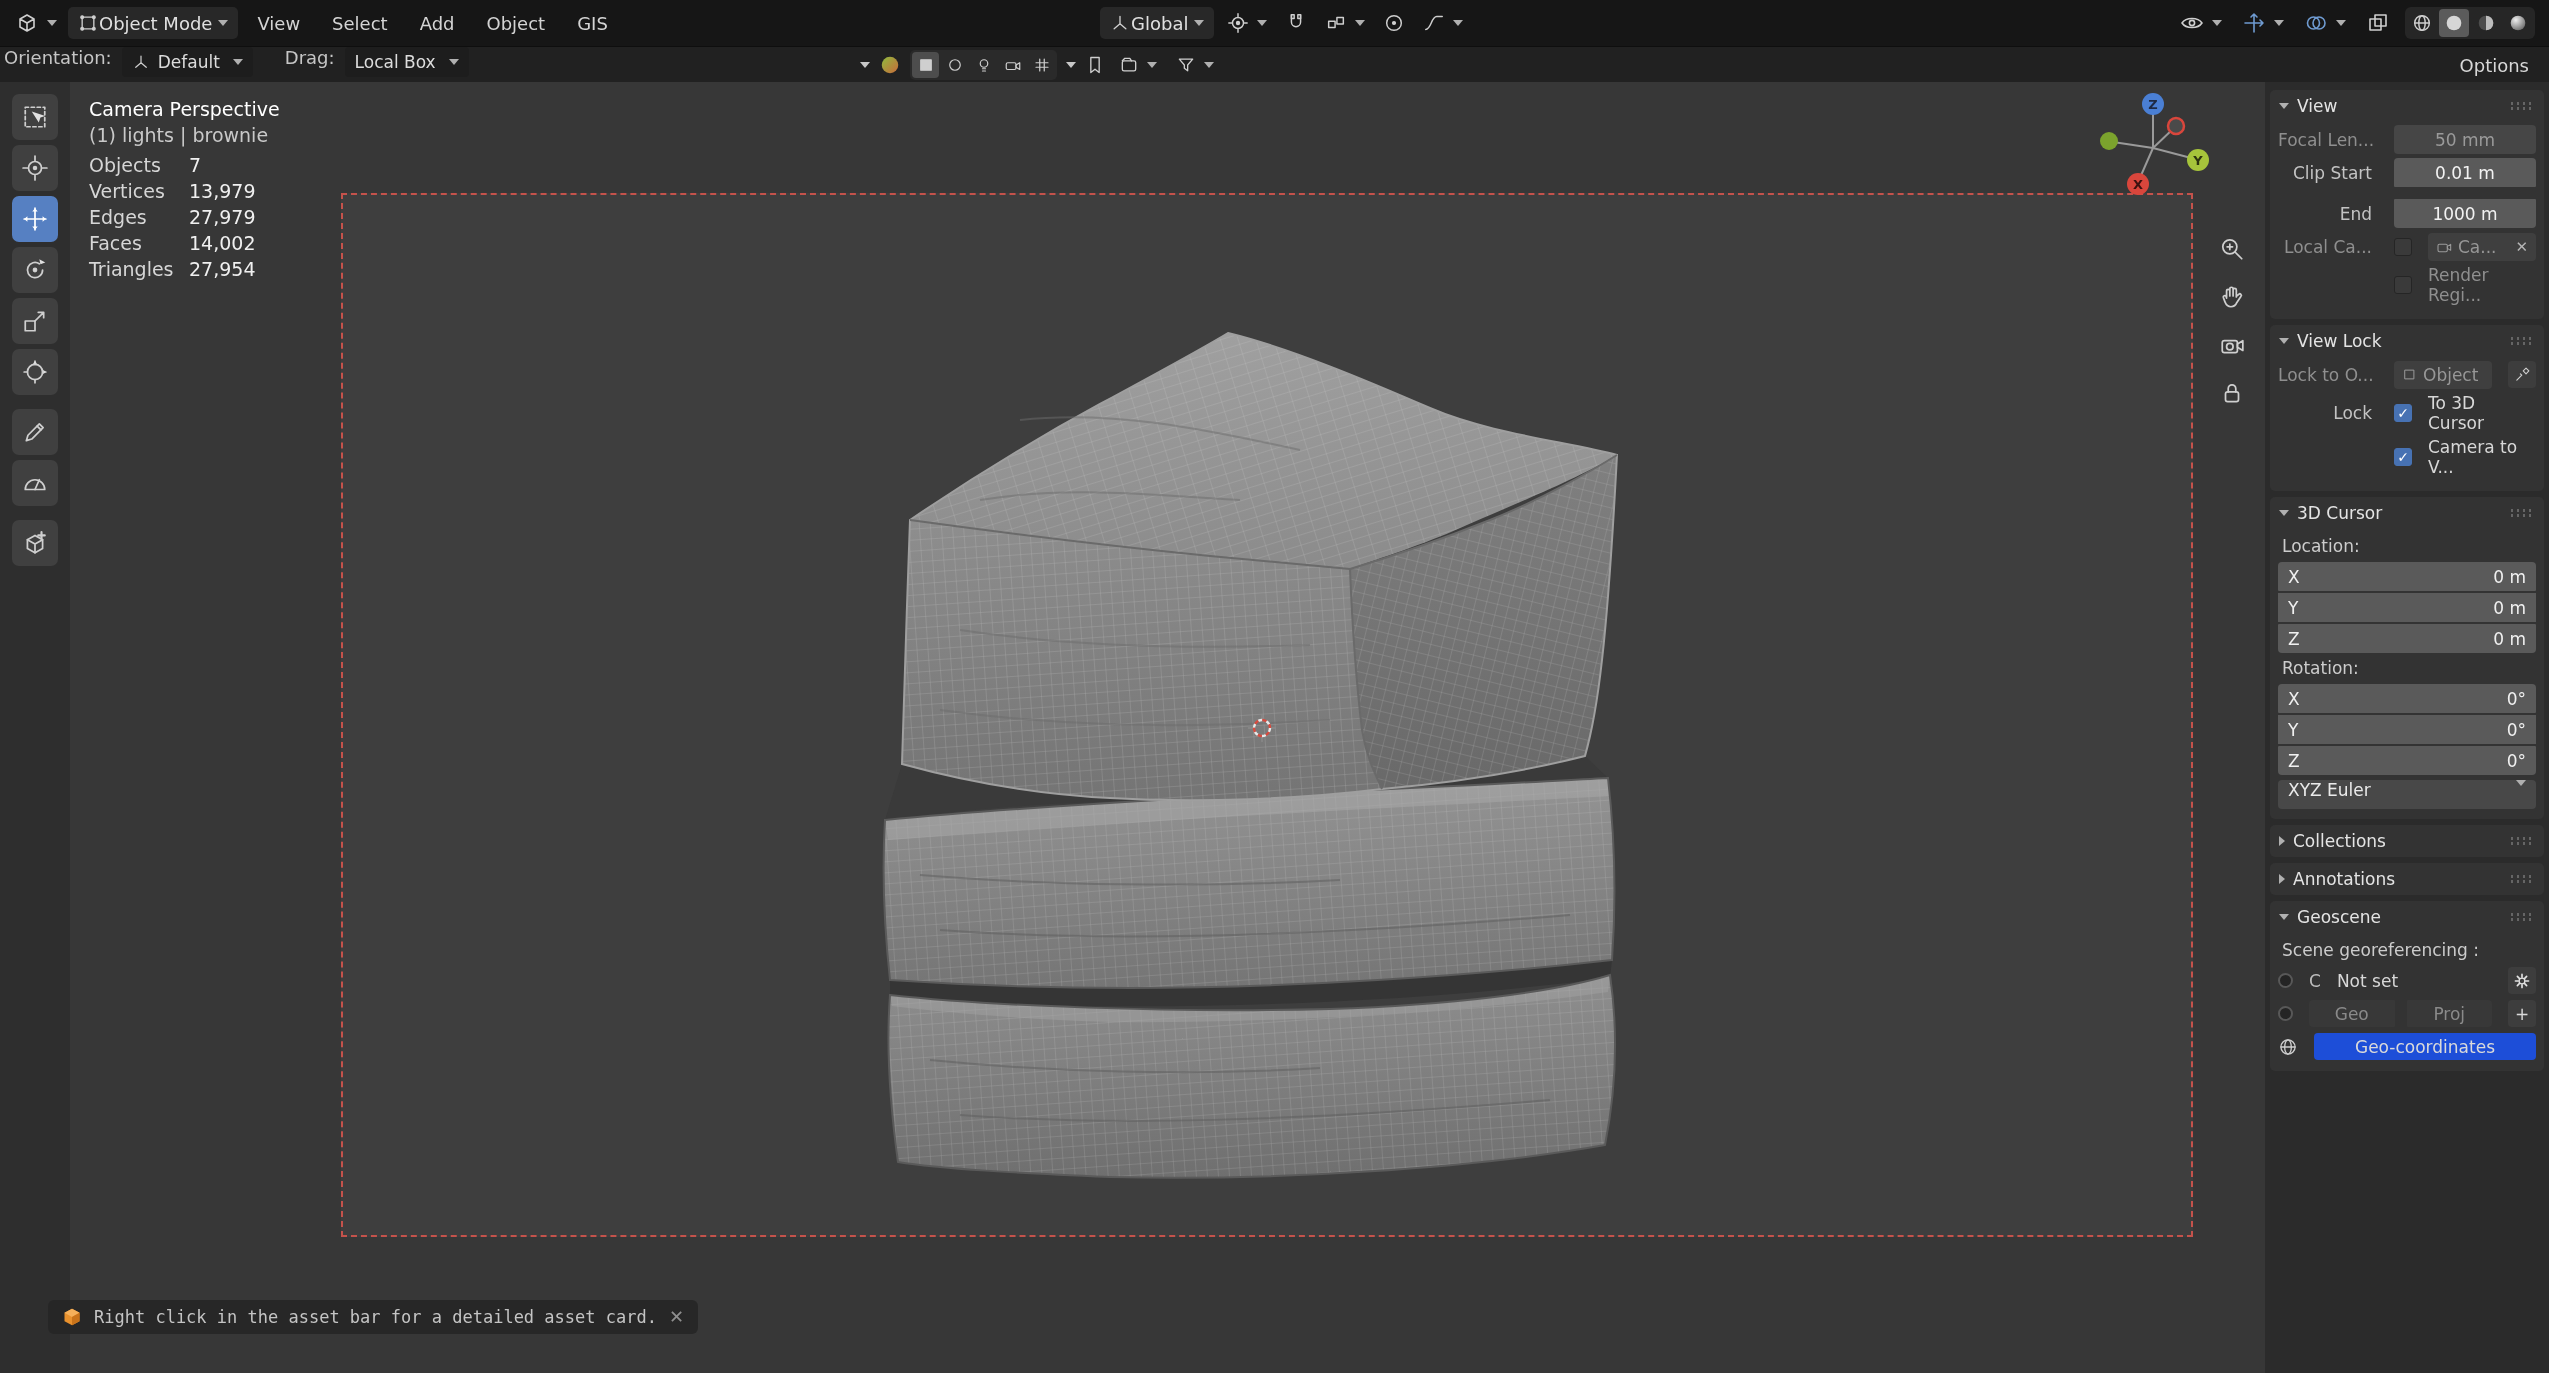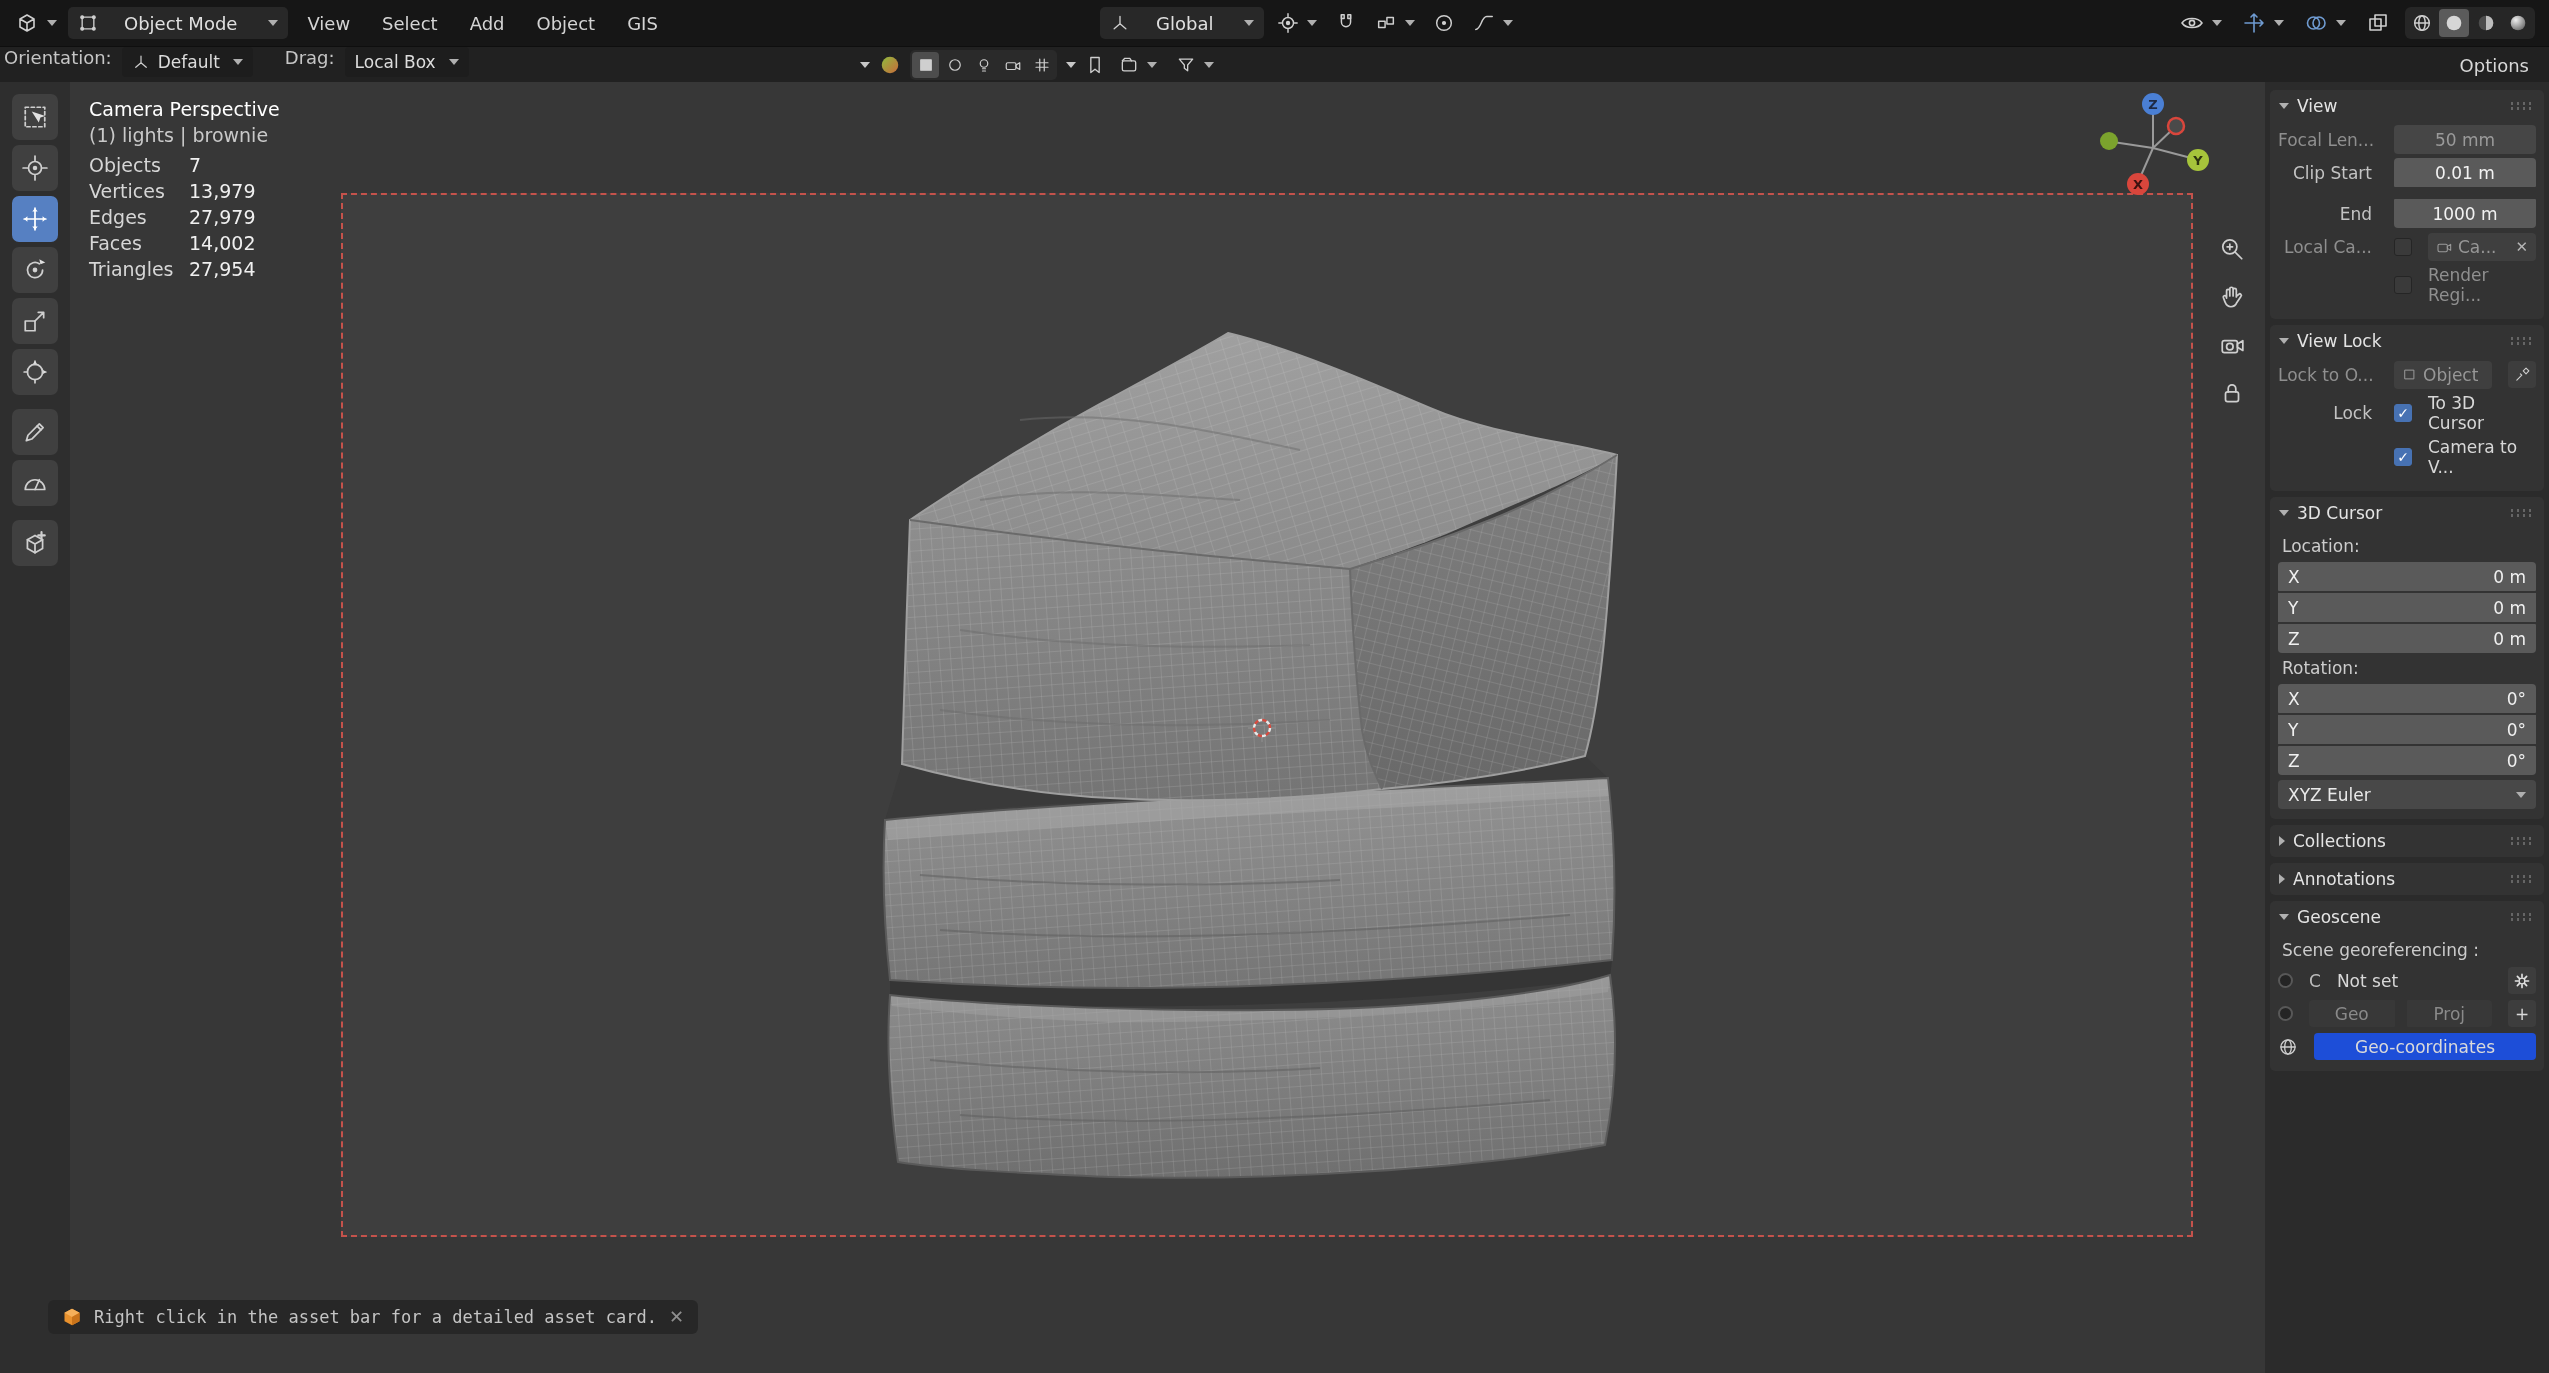--- a/index.html
+++ b/index.html
@@ -5,21 +5,21 @@
   *{margin:0;padding:0;box-sizing:border-box}
   html,body{width:2549px;height:1373px;overflow:hidden}
   body{position:relative;background:#363636;font-family:"DejaVu Sans",sans-serif;color:#d8d8d8;-webkit-font-smoothing:antialiased}
   svg.ic{stroke:#cfcfcf;fill:none;stroke-width:1.6;stroke-linecap:round;stroke-linejoin:round;display:block}
   .tri{width:0;height:0;border-left:5px solid transparent;border-right:5px solid transparent;border-top:6px solid #b0b0b0;margin-left:5px;flex:none}
   .tri-r{width:0;height:0;border-top:5px solid transparent;border-bottom:5px solid transparent;border-left:6px solid #b0b0b0;flex:none}
   .tri-d{width:0;height:0;border-left:5px solid transparent;border-right:5px solid transparent;border-top:6px solid #c8c8c8;flex:none}
 
   
   .topbar{position:absolute;left:0;top:0;width:2549px;height:46px;background:#161616;display:flex;align-items:center;padding:0 10px;gap:6px;z-index:30}
-  .pill{display:flex;align-items:center;height:32px;background:#282828;border-radius:5px;padding:0 10px;gap:26px;font-size:18px;color:#e0e0e0}
+  .pill{display:flex;align-items:center;height:32px;background:#282828;border-radius:5px;padding:0 10px;gap:1px;font-size:18px;color:#e0e0e0}
   .menu-item{padding:0 13px;height:32px;display:flex;align-items:center;font-size:18px;color:#d4d4d4;border-radius:4px}
   .iconbtn{display:flex;align-items:center;gap:3px;padding:0 5px;height:32px;border-radius:4px}
   .tb-center{position:absolute;left:1100px;top:0;height:46px;display:flex;align-items:center;gap:8px}
   .tb-right{position:absolute;right:14px;top:0;height:46px;display:flex;align-items:center;gap:10px}
   .shade-group{display:flex;align-items:center;background:#262626;border-radius:6px;padding:2px;gap:2px}
   .shade-group .sh{width:30px;height:28px;display:flex;align-items:center;justify-content:center;border-radius:4px}
   .shade-group .sh.active{background:#5b5b5b}
 
   
   .row2{position:absolute;left:0;top:46px;width:2549px;height:36px;background:#212121;border-top:1px solid #0e0e0e;display:flex;padding:0 4px;gap:10px;z-index:29}
@@ -73,21 +73,21 @@
   .stack{display:flex;flex-direction:column;gap:2px;margin-bottom:5px}
   .stack .axisrow{background:#5a5a5a;height:29px;display:flex;align-items:center;padding:0 10px;color:#f0f0f0}
   .stack .axisrow:first-child{border-radius:4px 4px 1px 1px}
   .stack .axisrow:last-child{border-radius:1px 1px 4px 4px}
   .axisrow .av{margin-left:auto}
   .cb{width:18px;height:18px;border-radius:3px;background:#3a3a3a;border:1px solid #252525;flex:none;position:relative}
   .cb.on{background:#4772b3;border-color:#4772b3}
   .cb.on::after{content:"✓";position:absolute;inset:0;color:#fff;font-size:14px;line-height:17px;text-align:center;font-weight:bold}
   .ifield{background:#3f3f3f;border-radius:4px;height:28px;display:flex;align-items:center;gap:6px;padding:0 8px;color:#979797;flex:1}
   .ifield .x{margin-left:auto;color:#b5b5b5;font-size:15px}
-  .ddfield{background:#484848;height:29px;border-radius:4px;display:flex;align-items:center;padding:0 10px;color:#eaeaea;flex:1}
+  .ddfield{background:#484848;height:29px;border-radius:4px;display:flex;align-items:flex-start;padding:0 10px;color:#eaeaea;flex:1}
   .seclbl{color:#cccccc;margin:4px 0 6px 4px}
   .sbtn{height:27px;border-radius:4px;background:#3f3f3f;color:#dadada;display:flex;align-items:center;justify-content:center;padding:0 10px}
   .sbtn.dimb{background:#383838;color:#8a8a8a}
   .radio{width:15px;height:15px;border-radius:50%;background:#242424;border:2px solid #585858;flex:none}
   .sq{width:28px;height:27px;border-radius:4px;background:#3d3d3d;display:flex;align-items:center;justify-content:center;flex:none}
 
   
   .statusmsg{position:absolute;left:48px;top:1300px;height:34px;display:flex;align-items:center;gap:12px;background:rgba(38,38,38,.88);border-radius:6px;padding:0 14px;z-index:40}
   .statusmsg .msg{font-family:"DejaVu Sans Mono",monospace;font-size:17px;color:#c4c4c4}
   .statusmsg .close{color:#8f8f8f;font-size:18px;line-height:1}

